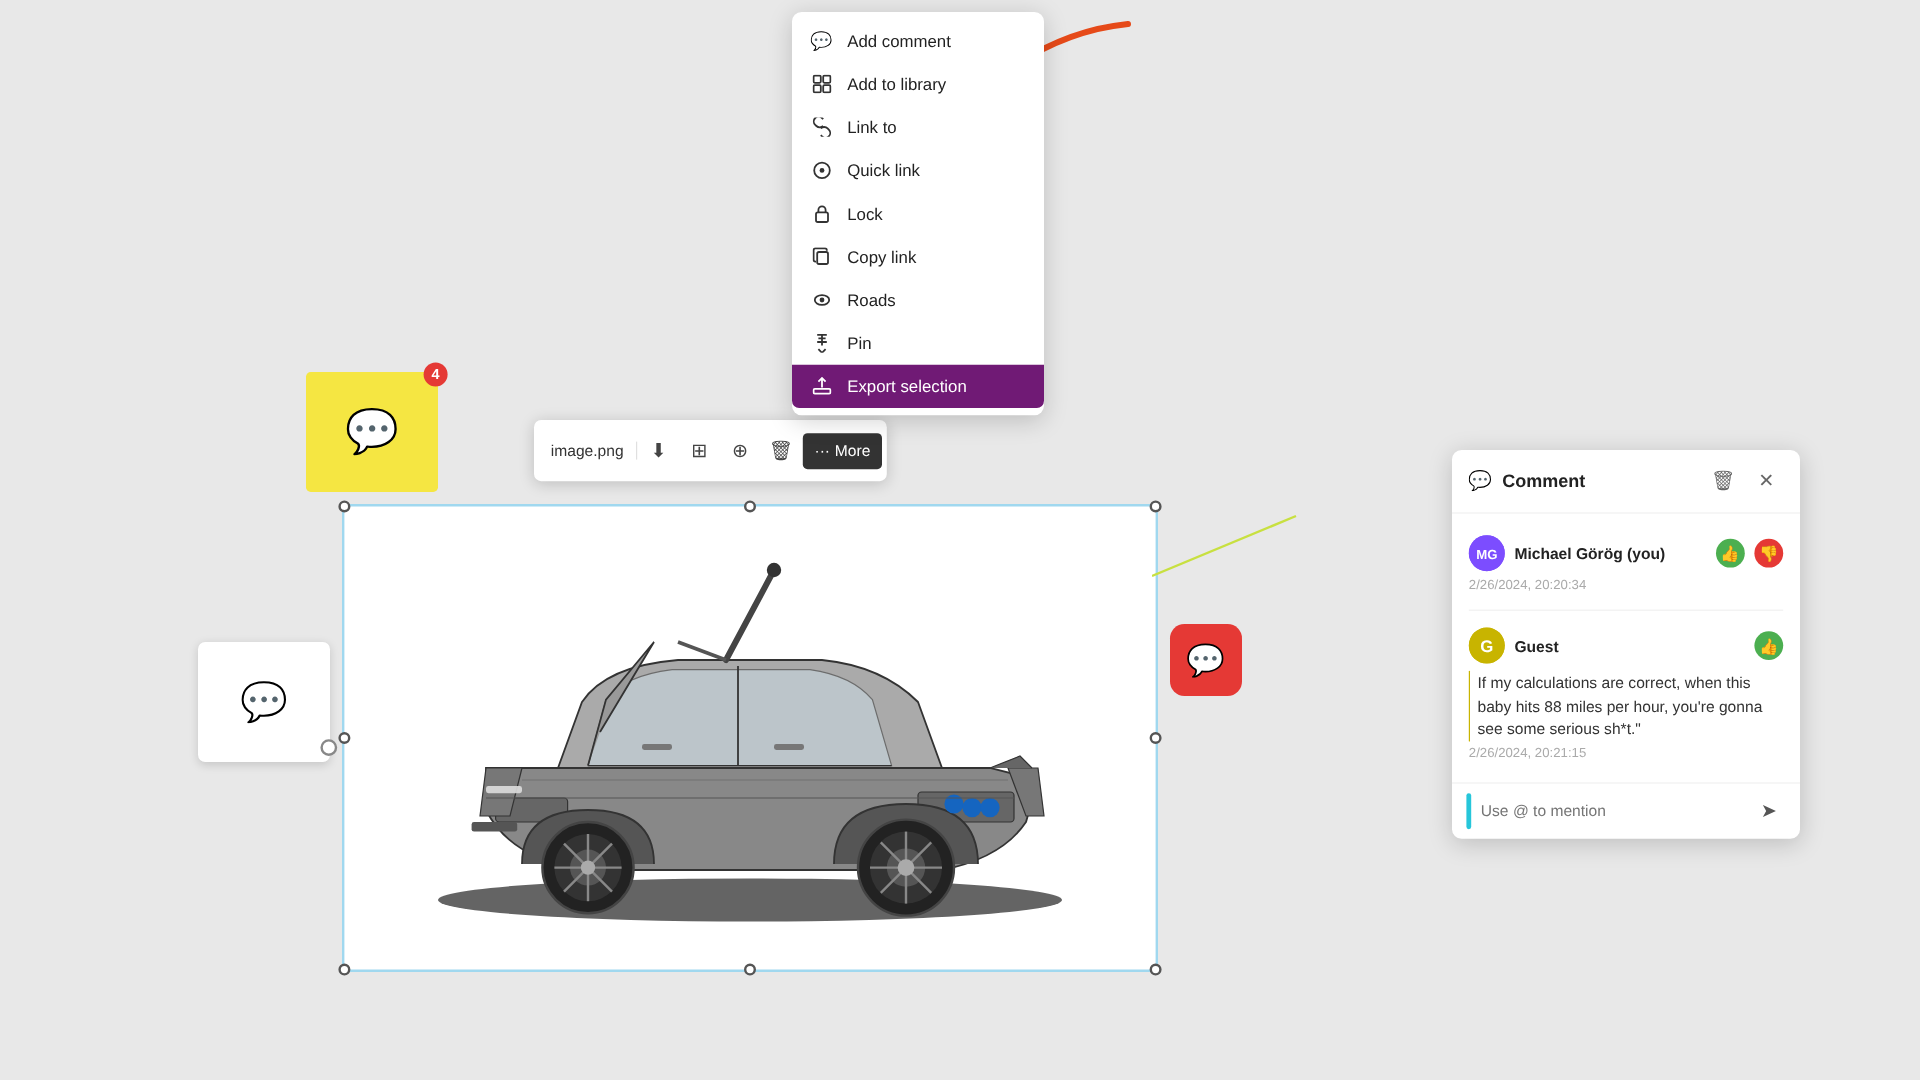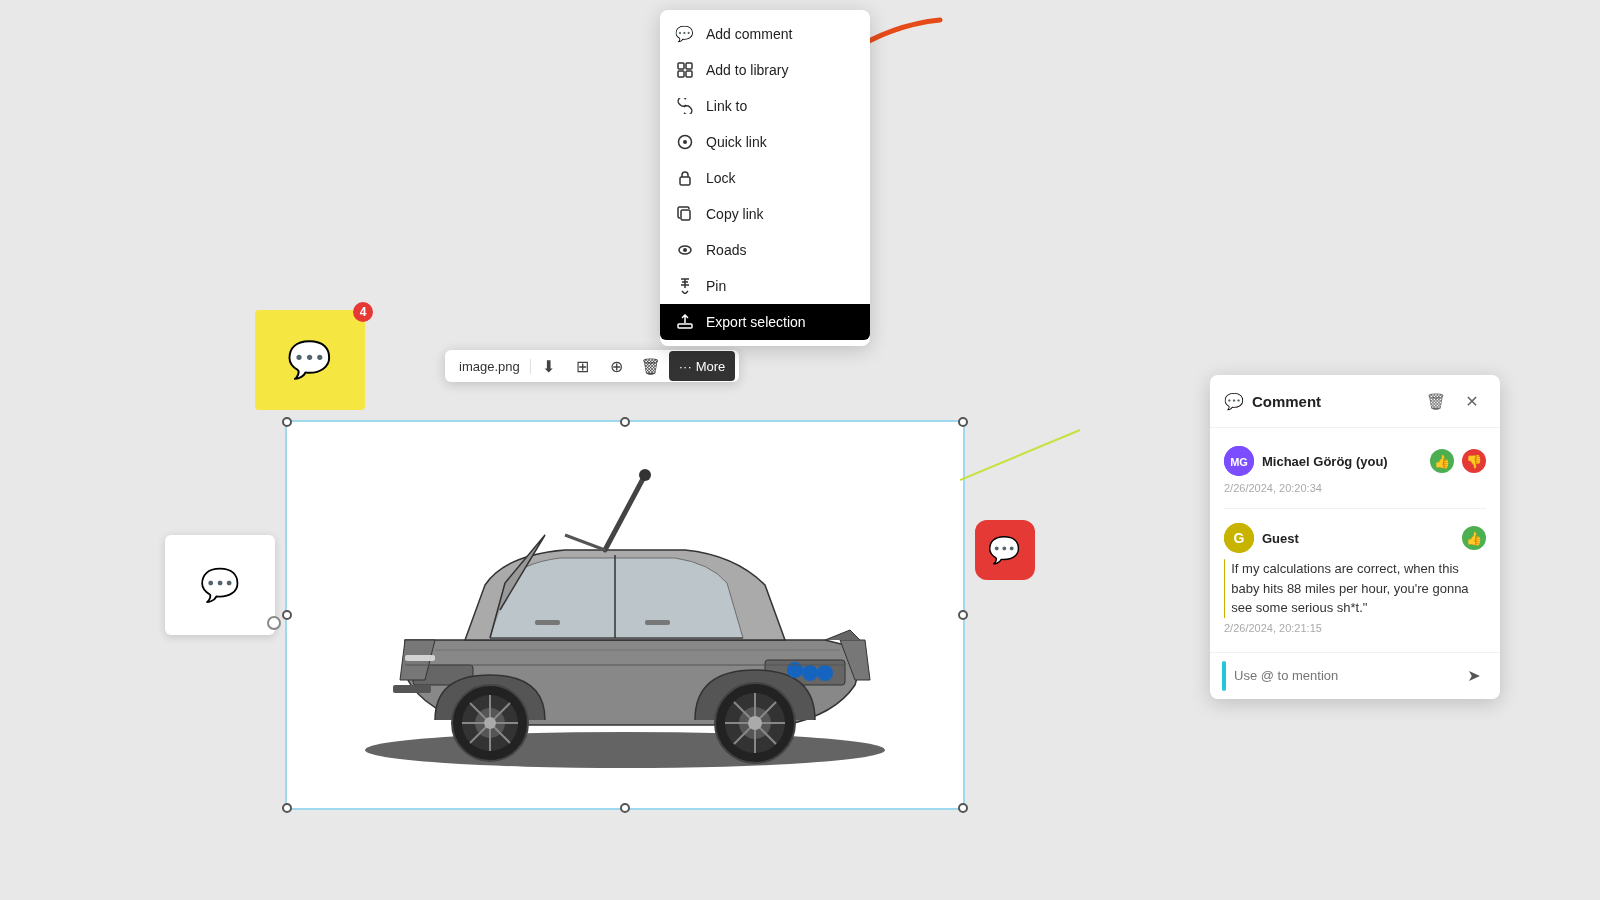--- a/index.html
+++ b/index.html
@@ -130,21 +130,21 @@
     
     .image-toolbar {
       position: absolute;
       top: 350px;
       left: 445px;
       display: flex;
       align-items: center;
       background: white;
       border-radius: 6px;
       box-shadow: 0 2px 12px rgba(0,0,0,0.18);
-      height: 32px;
+      height: 51px;
       padding: 0 4px;
       gap: 2px;
       z-index: 10;
     }
     .toolbar-label {
       font-size: 13px;
       color: #333;
       padding: 0 10px;
       border-right: 1px solid #e0e0e0;
     }
@@ -187,21 +187,21 @@
     .menu-item {
       display: flex;
       align-items: center;
       gap: 12px;
       padding: 9px 16px;
       font-size: 14px;
       color: #222;
       cursor: pointer;
     }
     .menu-item.active {
-      background: #000000;
+      background: #701a75;
       color: white;
       border-radius: 0 0 6px 6px;
     }
     .menu-icon {
       width: 18px;
       height: 18px;
       display: flex;
       align-items: center;
       justify-content: center;
       font-size: 15px;

